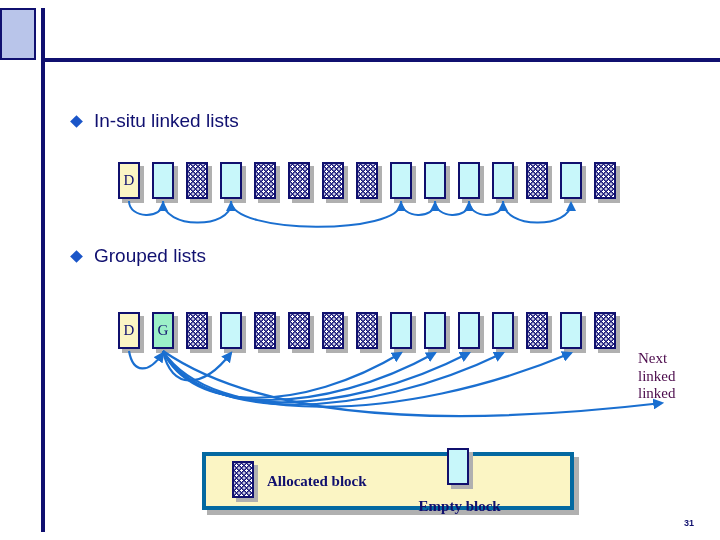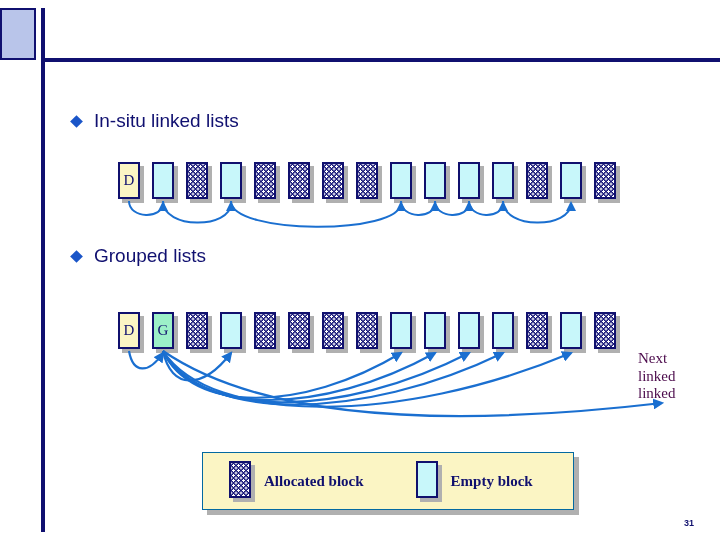--- a/index.html
+++ b/index.html
@@ -75,26 +75,26 @@
     font-family:"Liberation Serif", serif;font-size:15px;color:#4b0a4b;
     line-height:1.18;
   }
 
   
   .legend-shadow{
     position:absolute;left:207px;top:457px;width:372px;height:58px;background:#b0b0b0;
   }
   .legend{
     position:absolute;left:202px;top:452px;width:372px;height:58px;
-    background:#fbf5c4;border:1px solid #0369a1;box-sizing:border-box;
+    background:#fbf5c4;border:4px solid #0369a1;box-sizing:border-box;
     display:flex;align-items:center;
   }
   .legend-item{display:flex;align-items:center;gap:10px;}
   #legend-allocated{margin-left:26px;}
-  #legend-empty{margin-left:52px;}
+  #legend-empty{margin-left:52px;flex-direction:column;}
   .legend-swatch-wrap{position:relative;width:25px;height:40px;flex:none;}
   .legend-label{
     font-family:"Liberation Serif", serif;font-size:15px;color:#10106e;
     font-weight:bold;white-space:nowrap;
   }
 
   
   .page-num{
     position:absolute;left:684px;top:518px;
     font-size:9px;font-weight:bold;color:#10106e;

